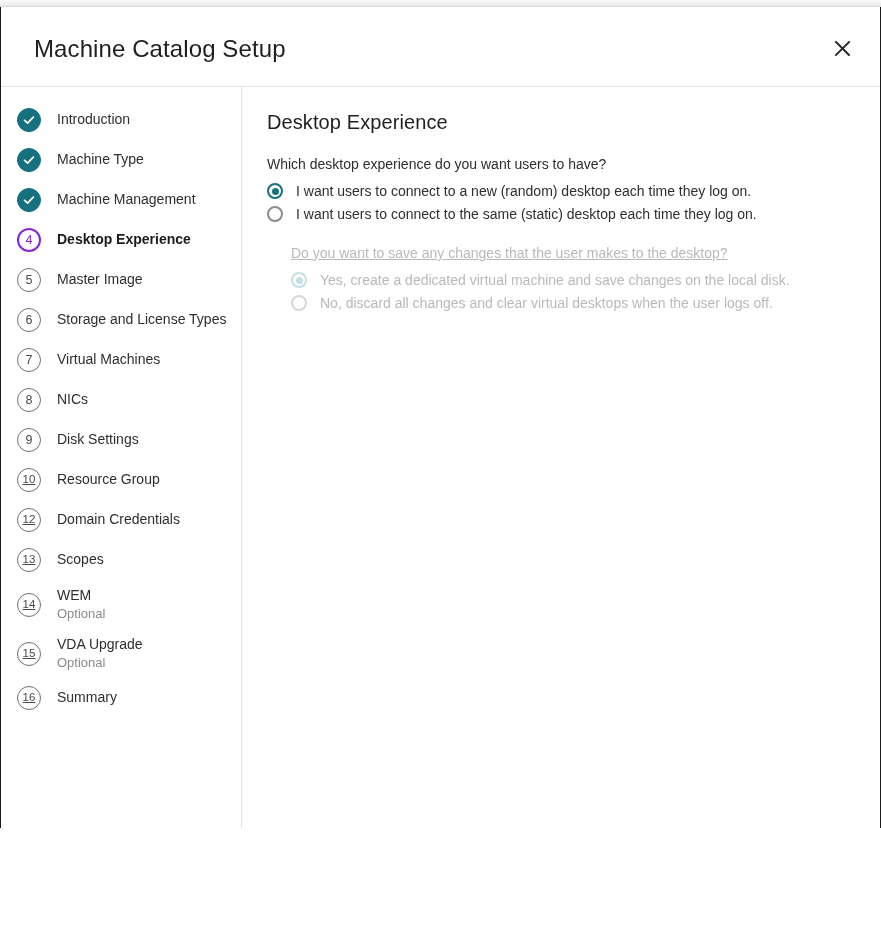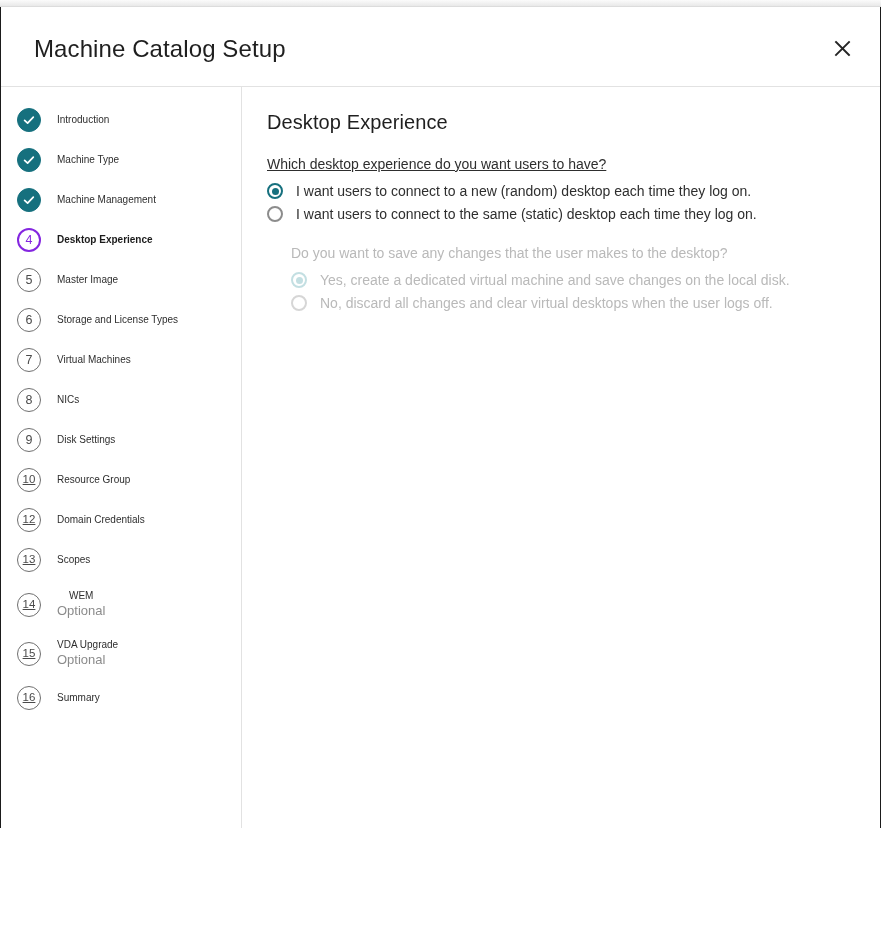--- a/index.html
+++ b/index.html
@@ -138,23 +138,22 @@
   .step-marker.todo.wide { font-size: 11.5px; text-decoration: underline; }
 
   .step-labels {
     margin-left: 16px;
     display: flex;
     flex-direction: column;
     justify-content: center;
     line-height: 1.25;
   }
   .step-label {
-    font-size: 10px;
+    font-size: 14px;
     color: #2e2e2e;
-    text-align: center;
   }
   .step-label.active {
     font-weight: 700;
     color: #1b1b1b;
   }
   .step-sub {
     font-size: 13px;
     color: #8b8b8b;
     margin-top: 1px;
   }
@@ -169,21 +168,20 @@
     font-size: 20px;
     font-weight: 400;
     color: #1f1f1f;
     margin: 0 0 22px 0;
     letter-spacing: 0.1px;
   }
   .question {
     font-size: 14px;
     color: #2e2e2e;
     margin: 0 0 11px 0;
-    text-decoration: underline;
   }
 
   .radio-row {
     display: flex;
     align-items: center;
     margin-bottom: 7px;
     cursor: pointer;
   }
   .radio-row.disabled { cursor: default; }
 
@@ -228,20 +226,21 @@
   .radio-label.dis { color: #b9b9b9; }
 
   .sub-block {
     margin-top: 23px;
     padding-left: 24px;
   }
   .sub-question {
     font-size: 14px;
     color: #b9b9b9;
     margin: 0 0 11px 0;
+    text-decoration: underline;
   }
 
   
   .footer {
     flex: 0 0 69px;
     height: 69px;
     border-top: 1px solid #e2e2e2;
     box-sizing: border-box;
     display: flex;
     align-items: center;

